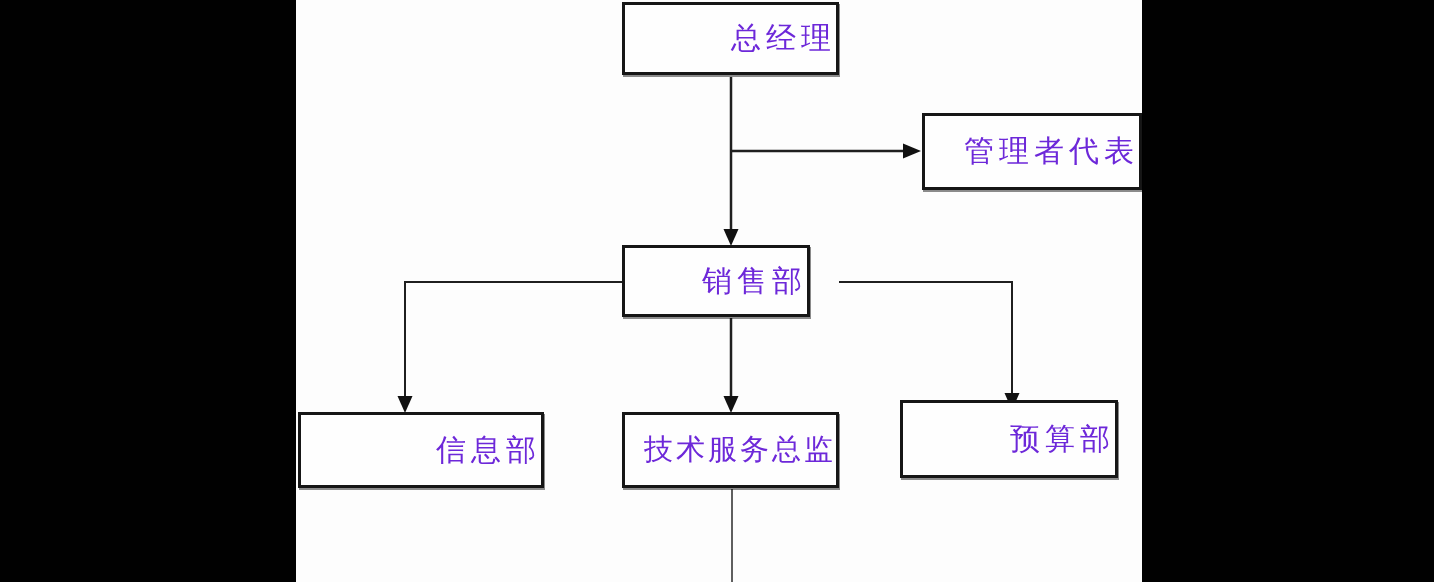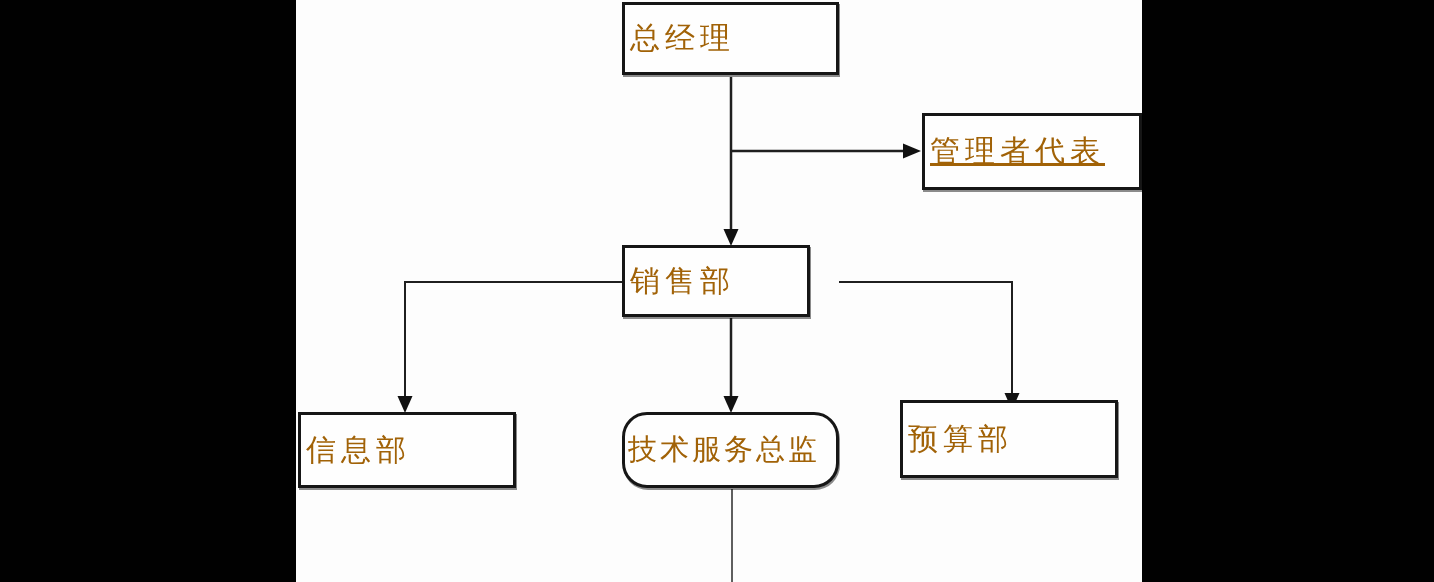--- a/index.html
+++ b/index.html
@@ -39,33 +39,33 @@
     height: 582px;
     pointer-events: none;
   }
   .node {
     position: absolute;
     background: #fefefe;
     border: 3px solid #161616;
     box-shadow: 1px 2px 0 rgba(0,0,0,0.45), inset 0 0 0 1px rgba(255,255,255,0.6);
     display: flex;
     align-items: center;
-    justify-content: flex-start;
+    justify-content: flex-end;
     box-sizing: border-box;
-    color: #a16207;
+    color: #6d28d9;
     font-size: 30px;
     letter-spacing: 5px;
     text-indent: 5px;
     white-space: nowrap;
   }
   .node-general-manager           { left: 622px; top: 2px;   width: 217px; height: 73px; }
-  .node-management-representative { left: 922px; top: 113px; width: 220px; height: 77px; text-decoration: underline; }
+  .node-management-representative { left: 922px; top: 113px; width: 220px; height: 77px; }
   .node-sales-dept                { left: 622px; top: 245px; width: 188px; height: 72px; }
-  .node-information-dept          { left: 298px; top: 412px; width: 218px; height: 76px; }
-  .node-technical-service-director{ left: 622px; top: 412px; width: 217px; height: 76px; font-size: 29px; letter-spacing: 3px; text-indent: 3px; border-radius: 25px; }
+  .node-information-dept          { left: 298px; top: 412px; width: 246px; height: 76px; }
+  .node-technical-service-director{ left: 622px; top: 412px; width: 217px; height: 76px; font-size: 29px; letter-spacing: 3px; text-indent: 3px; }
   .node-budget-dept               { left: 900px; top: 400px; width: 218px; height: 78px; }
 </style>
 </head>
 <body>
 
 <div id="canvas">
 
   <div class="paper"></div>
   <div class="edge-bar left"></div>
   <div class="edge-bar right"></div>

